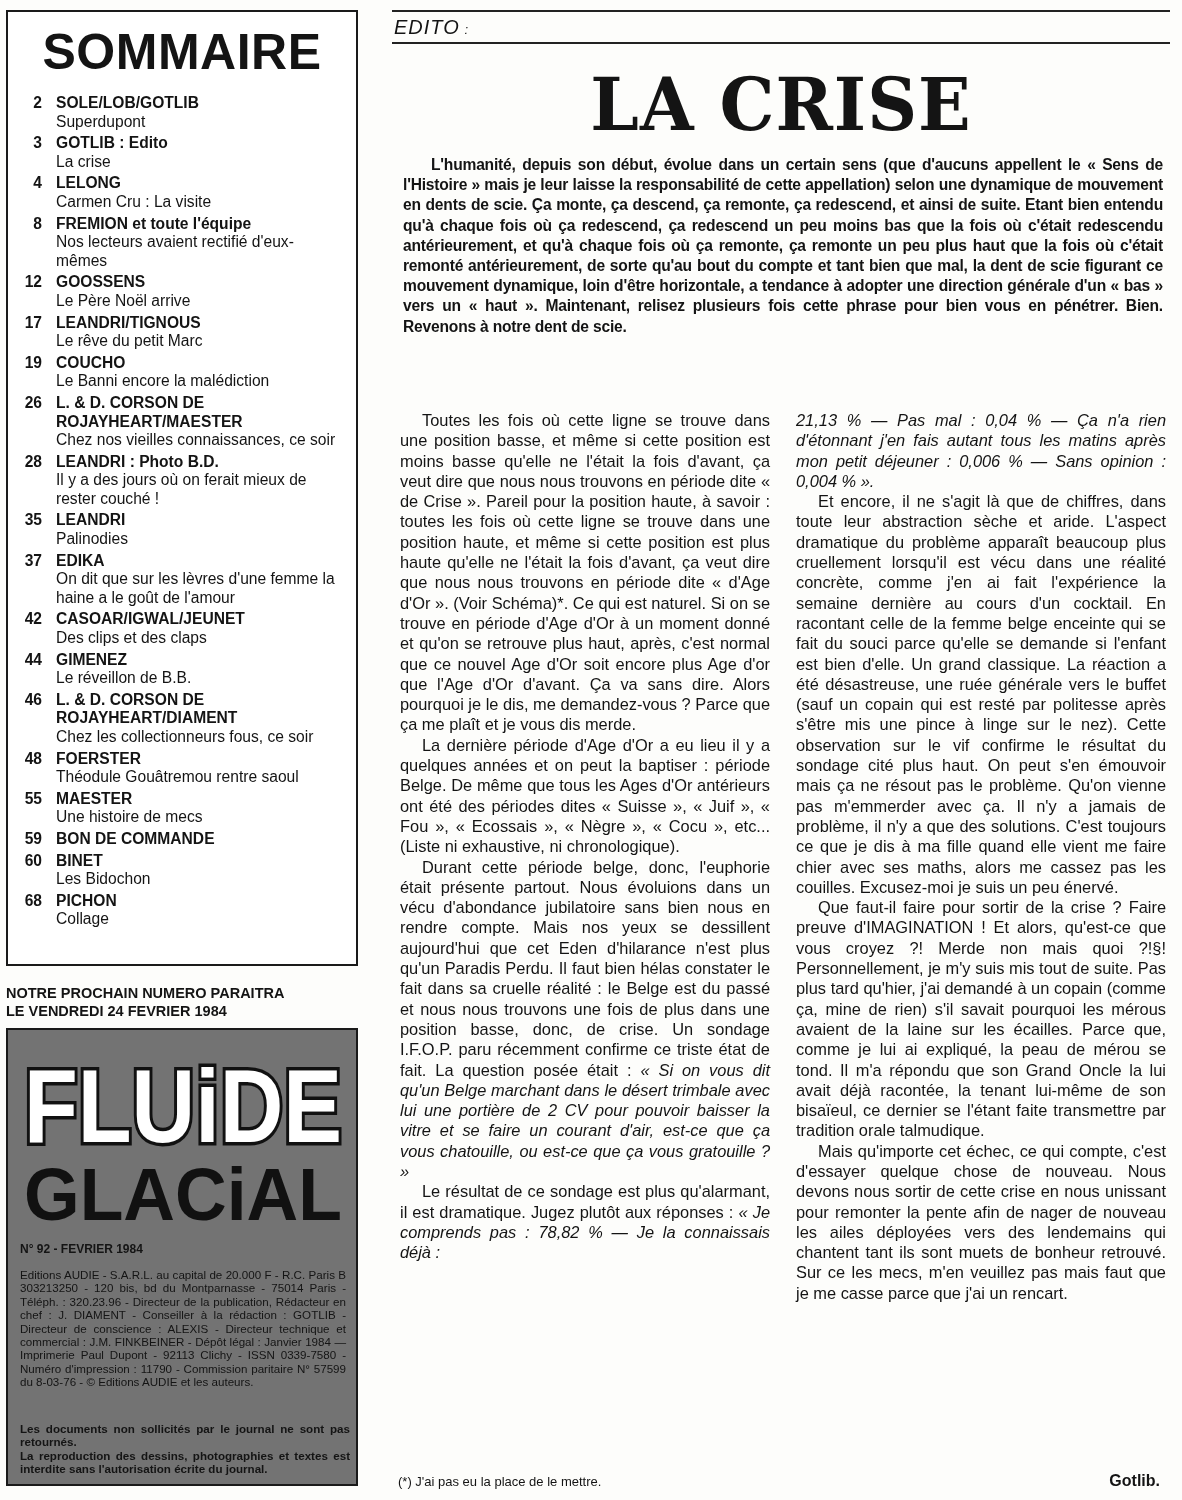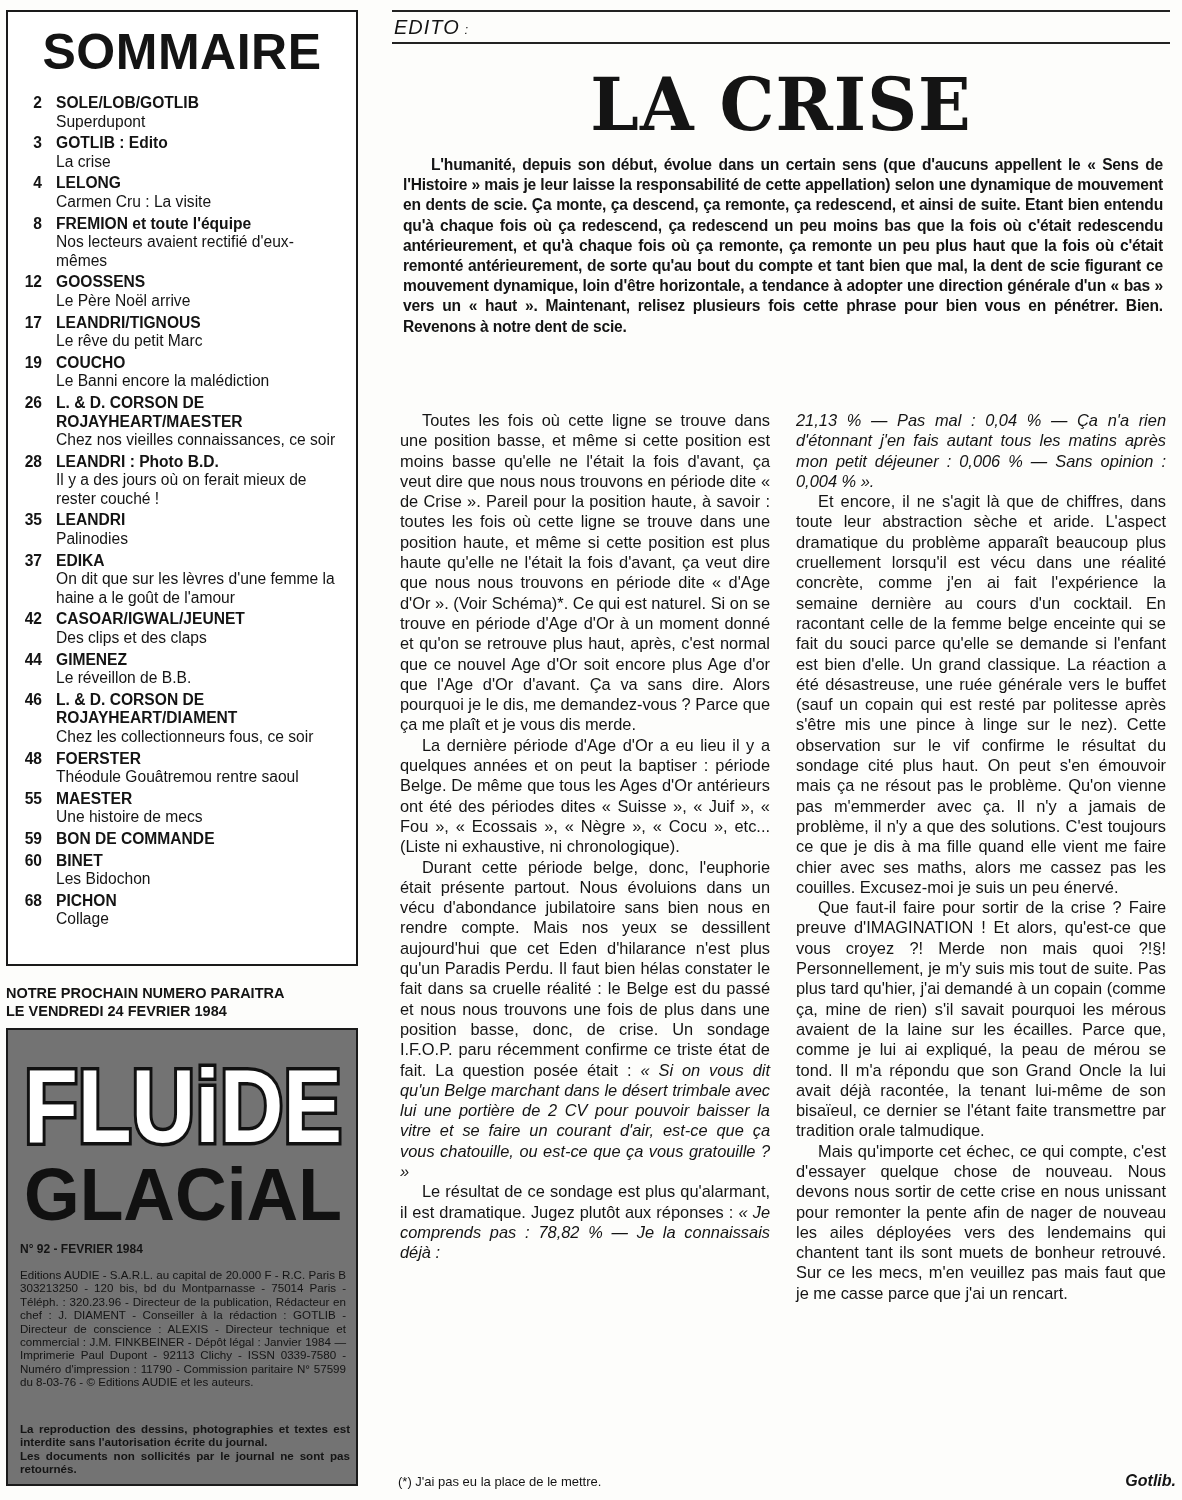--- a/index.html
+++ b/index.html
@@ -42,21 +42,21 @@
            font-size:15.6px; line-height:20.2px; text-align:justify; letter-spacing:-0.2px; }
   .intro p { margin:0; text-indent:28px; }
 
   .col { position:absolute; top:410px; width:370px; font-size:16.4px; line-height:20.3px; text-align:justify; }
   .col p { margin:0; text-indent:22px; }
   .col p.cont { text-indent:0; }
   .col-left { left:400px; }
   .col-right { left:796px; }
   .it { font-style:italic; }
   .footnote { position:absolute; left:398px; top:1474px; font-size:13px; }
-  .signature { position:absolute; right:6px; top:1472px; font-weight:bold; font-size:16px;font-style:italic; }
+  .signature { position:absolute; right:22px; top:1472px; font-weight:bold; font-size:16px; }
 </style>
 </head>
 <body>
 
 <div class="toc-box">
   <div class="toc-title">SOMMAIRE</div>
   <div class="toc-list" id="toc-list">
       <div class="toc-item">
         <span class="toc-page">2</span>
         <span class="toc-body">
@@ -198,22 +198,22 @@
 </div>
 
 <div class="credits-box">
   <svg class="logo" viewBox="0 0 330 190">
     <text x="165" y="100" text-anchor="middle" font-family="Liberation Sans, sans-serif" font-weight="bold" font-size="104" fill="#fff" stroke="#111" stroke-width="7" paint-order="stroke" textLength="318" lengthAdjust="spacingAndGlyphs">FLUiDE</text>
     <text x="165" y="178" text-anchor="middle" font-family="Liberation Sans, sans-serif" font-weight="bold" font-size="74" fill="#111" textLength="318" lengthAdjust="spacingAndGlyphs">GLACiAL</text>
   </svg>
   <div class="issue-line">N° 92 - FEVRIER 1984</div>
   <div class="legal">Editions AUDIE - S.A.R.L. au capital de 20.000 F - R.C. Paris B 303213250 - 120 bis, bd du Montparnasse - 75014 Paris - Téléph. : 320.23.96 - Directeur de la publication, Rédacteur en chef : J. DIAMENT - Conseiller à la rédaction : GOTLIB - Directeur de conscience : ALEXIS - Directeur technique et commercial : J.M. FINKBEINER - Dépôt légal : Janvier 1984 — Imprimerie Paul Dupont - 92113 Clichy - ISSN 0339-7580 - Numéro d'impression : 11790 - Commission paritaire N° 57599 du 8-03-76 - © Editions AUDIE et les auteurs.</div>
   <div class="rights">
+    <div>Les documents non sollicités par le journal ne sont pas retournés.</div>
     <div>La reproduction des dessins, photographies et textes est interdite sans l'autorisation écrite du journal.</div>
-    <div>Les documents non sollicités par le journal ne sont pas retournés.</div>
   </div>
 </div>
 
 <div class="edito-bar">
   <span class="edito-label"><span>EDITO</span><span class="edito-colon"> :</span></span>
 </div>
 
 <div class="headline">LA CRISE</div>
 
 <div class="intro">

